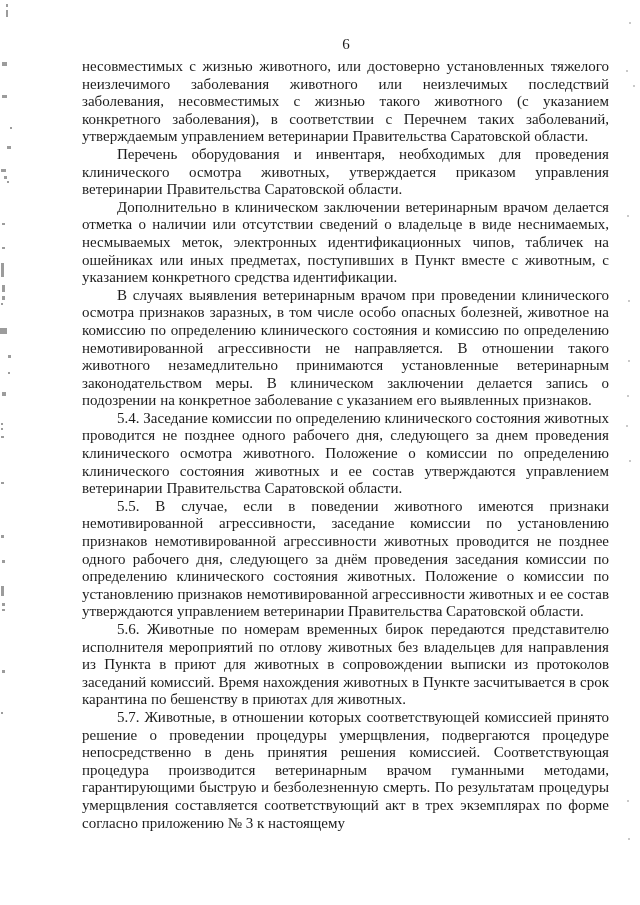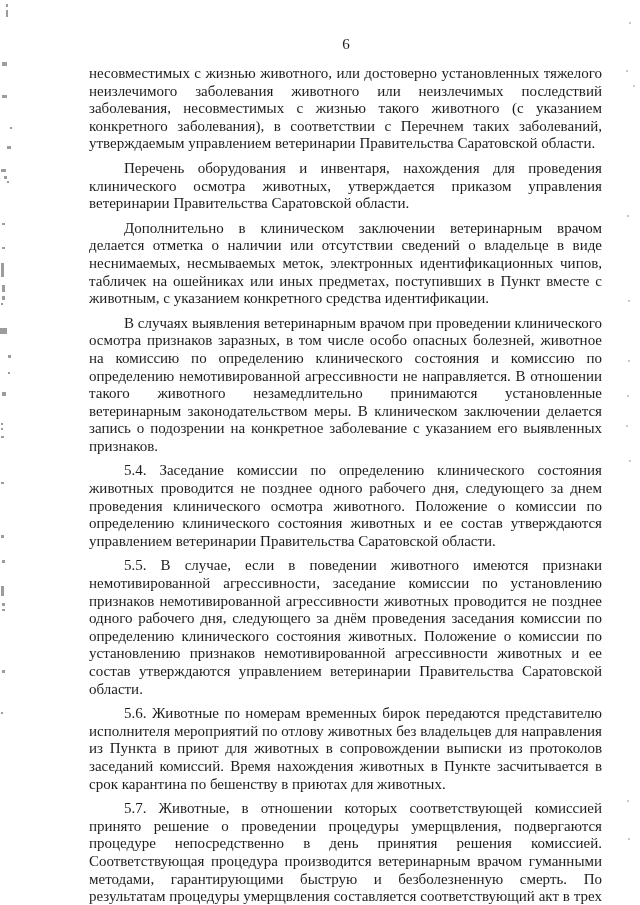--- a/index.html
+++ b/index.html
@@ -36,21 +36,21 @@
     position: absolute;
     left: 82px;
     top: 58px;
     width: 527px;
     font-size: 15px;
     line-height: 17.6px;
     text-align: justify;
     color: var(--ink);
   }
   .content p {
-    margin: 7px;
+    margin: 0;
     padding: 0;
     text-indent: 35px;
   }
   .content p.no-indent {
     text-indent: 0;
   }
   .artifact {
     position: absolute;
     background: var(--artifact);
   }
@@ -59,21 +59,21 @@
   }
 </style>
 </head>
 <body>
 
 <div class="page">
   <div class="page-number">6</div>
 
   <div class="content" id="paragraphs">
       <p class="no-indent">несовместимых с жизнью животного, или достоверно установленных тяжелого неизлечимого заболевания животного или неизлечимых последствий заболевания, несовместимых с жизнью такого животного (с указанием конкретного заболевания), в соответствии с Перечнем таких заболеваний, утверждаемым управлением ветеринарии Правительства Саратовской области.</p>
-      <p>Перечень оборудования и инвентаря, нахождения для проведения клинического осмотра животных, утверждается приказом управления ветеринарии Правительства Саратовской области.</p>
+      <p>Перечень оборудования и инвентаря, необходимых для проведения клинического осмотра животных, утверждается приказом управления ветеринарии Правительства Саратовской области.</p>
       <p>Дополнительно в клиническом заключении ветеринарным врачом делается отметка о наличии или отсутствии сведений о владельце в виде неснимаемых, несмываемых меток, электронных идентификационных чипов, табличек на ошейниках или иных предметах, поступивших в Пункт вместе с животным, с указанием конкретного средства идентификации.</p>
       <p>В случаях выявления ветеринарным врачом при проведении клинического осмотра признаков заразных, в том числе особо опасных болезней, животное на комиссию по определению клинического состояния и комиссию по определению немотивированной агрессивности не направляется. В отношении такого животного незамедлительно принимаются установленные ветеринарным законодательством меры. В клиническом заключении делается запись о подозрении на конкретное заболевание с указанием его выявленных признаков.</p>
       <p>5.4. Заседание комиссии по определению клинического состояния животных проводится не позднее одного рабочего дня, следующего за днем проведения клинического осмотра животного. Положение о комиссии по определению клинического состояния животных и ее состав утверждаются управлением ветеринарии Правительства Саратовской области.</p>
       <p>5.5. В случае, если в поведении животного имеются признаки немотивированной агрессивности, заседание комиссии по установлению признаков немотивированной агрессивности животных проводится не позднее одного рабочего дня, следующего за днём проведения заседания комиссии по определению клинического состояния животных. Положение о комиссии по установлению признаков немотивированной агрессивности животных и ее состав утверждаются управлением ветеринарии Правительства Саратовской области.</p>
       <p>5.6. Животные по номерам временных бирок передаются представителю исполнителя мероприятий по отлову животных без владельцев для направления из Пункта в приют для животных в сопровождении выписки из протоколов заседаний комиссий. Время нахождения животных в Пункте засчитывается в срок карантина по бешенству в приютах для животных.</p>
       <p>5.7. Животные, в отношении которых соответствующей комиссией принято решение о проведении процедуры умерщвления, подвергаются процедуре непосредственно в день принятия решения комиссией. Соответствующая процедура производится ветеринарным врачом гуманными методами, гарантирующими быструю и безболезненную смерть. По результатам процедуры умерщвления составляется соответствующий акт в трех экземплярах по форме согласно приложению № 3 к настоящему</p>
     </div>
 
   <div id="artifact-layer">
       <div class="artifact" style="left: 6px; top: 4px; width: 2px; height: 3px;"></div>

